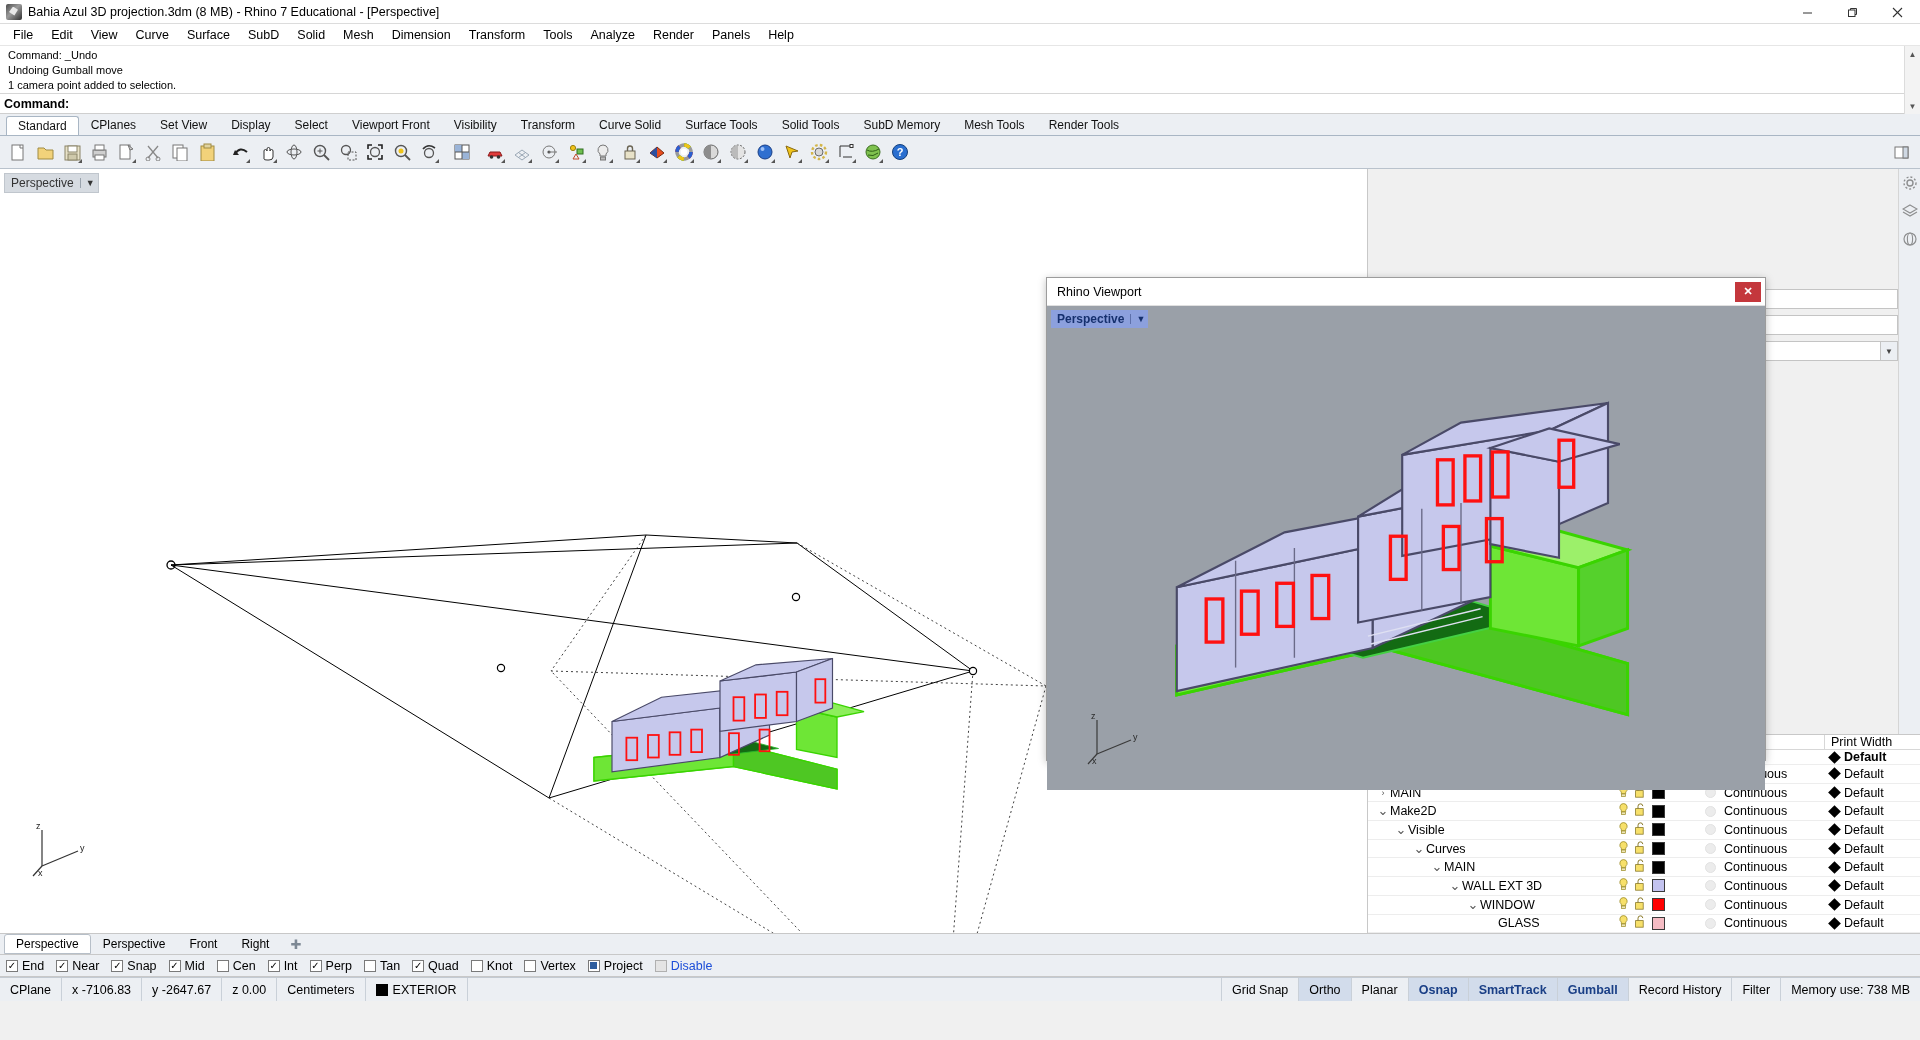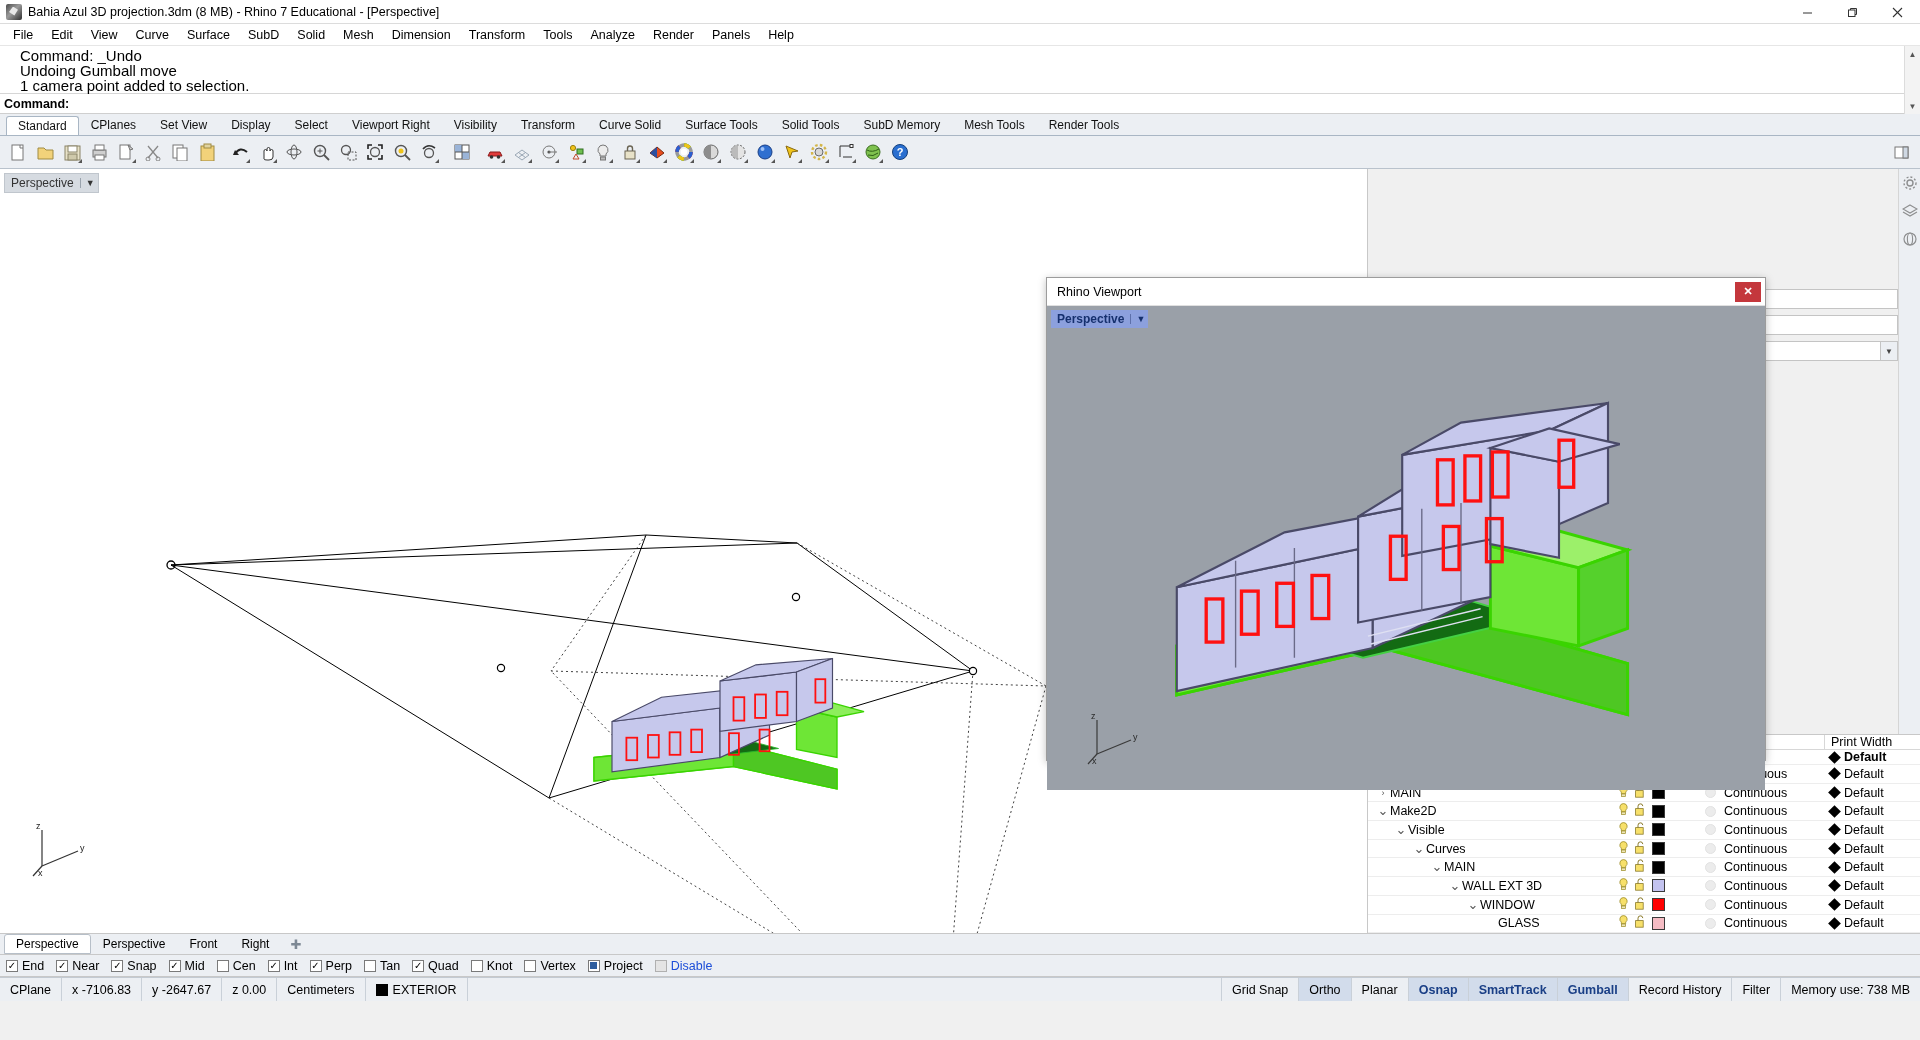--- a/index.html
+++ b/index.html
@@ -52,22 +52,22 @@
   }
 
   
   #cmdarea {
     background: #ffffff;
     border-bottom: 1px solid #cfcfcf;
     position: relative;
     height: 68px;
   }
   #cmd-history {
-    padding: 2px 4px 0 20px;
-    font-size: 15px;
+    padding: 2px 4px 0 8px;
+    font-size: 11px;
     line-height: 15px;
   }
   #cmd-history div { white-space: nowrap; }
   #cmd-prompt {
     border-top: 1px solid #d6d6d6;
     padding: 2px 4px;
     font-size: 12.5px; font-weight: bold;
     line-height: 16px;
   }
   #cmd-scroll {
@@ -355,21 +355,21 @@
     <div class="scroll-arrow">▼</div>
   </div>
 </div>
 
 <div id="tabstrip">
     <div class="tstab active">Standard</div>
     <div class="tstab">CPlanes</div>
     <div class="tstab">Set View</div>
     <div class="tstab">Display</div>
     <div class="tstab">Select</div>
-    <div class="tstab">Viewport Right</div>
+    <div class="tstab">Viewport Front</div>
     <div class="tstab">Visibility</div>
     <div class="tstab">Transform</div>
     <div class="tstab">Curve Solid</div>
     <div class="tstab">Surface Tools</div>
     <div class="tstab">Solid Tools</div>
     <div class="tstab">SubD Memory</div>
     <div class="tstab">Mesh Tools</div>
     <div class="tstab">Render Tools</div>
   </div>
 

